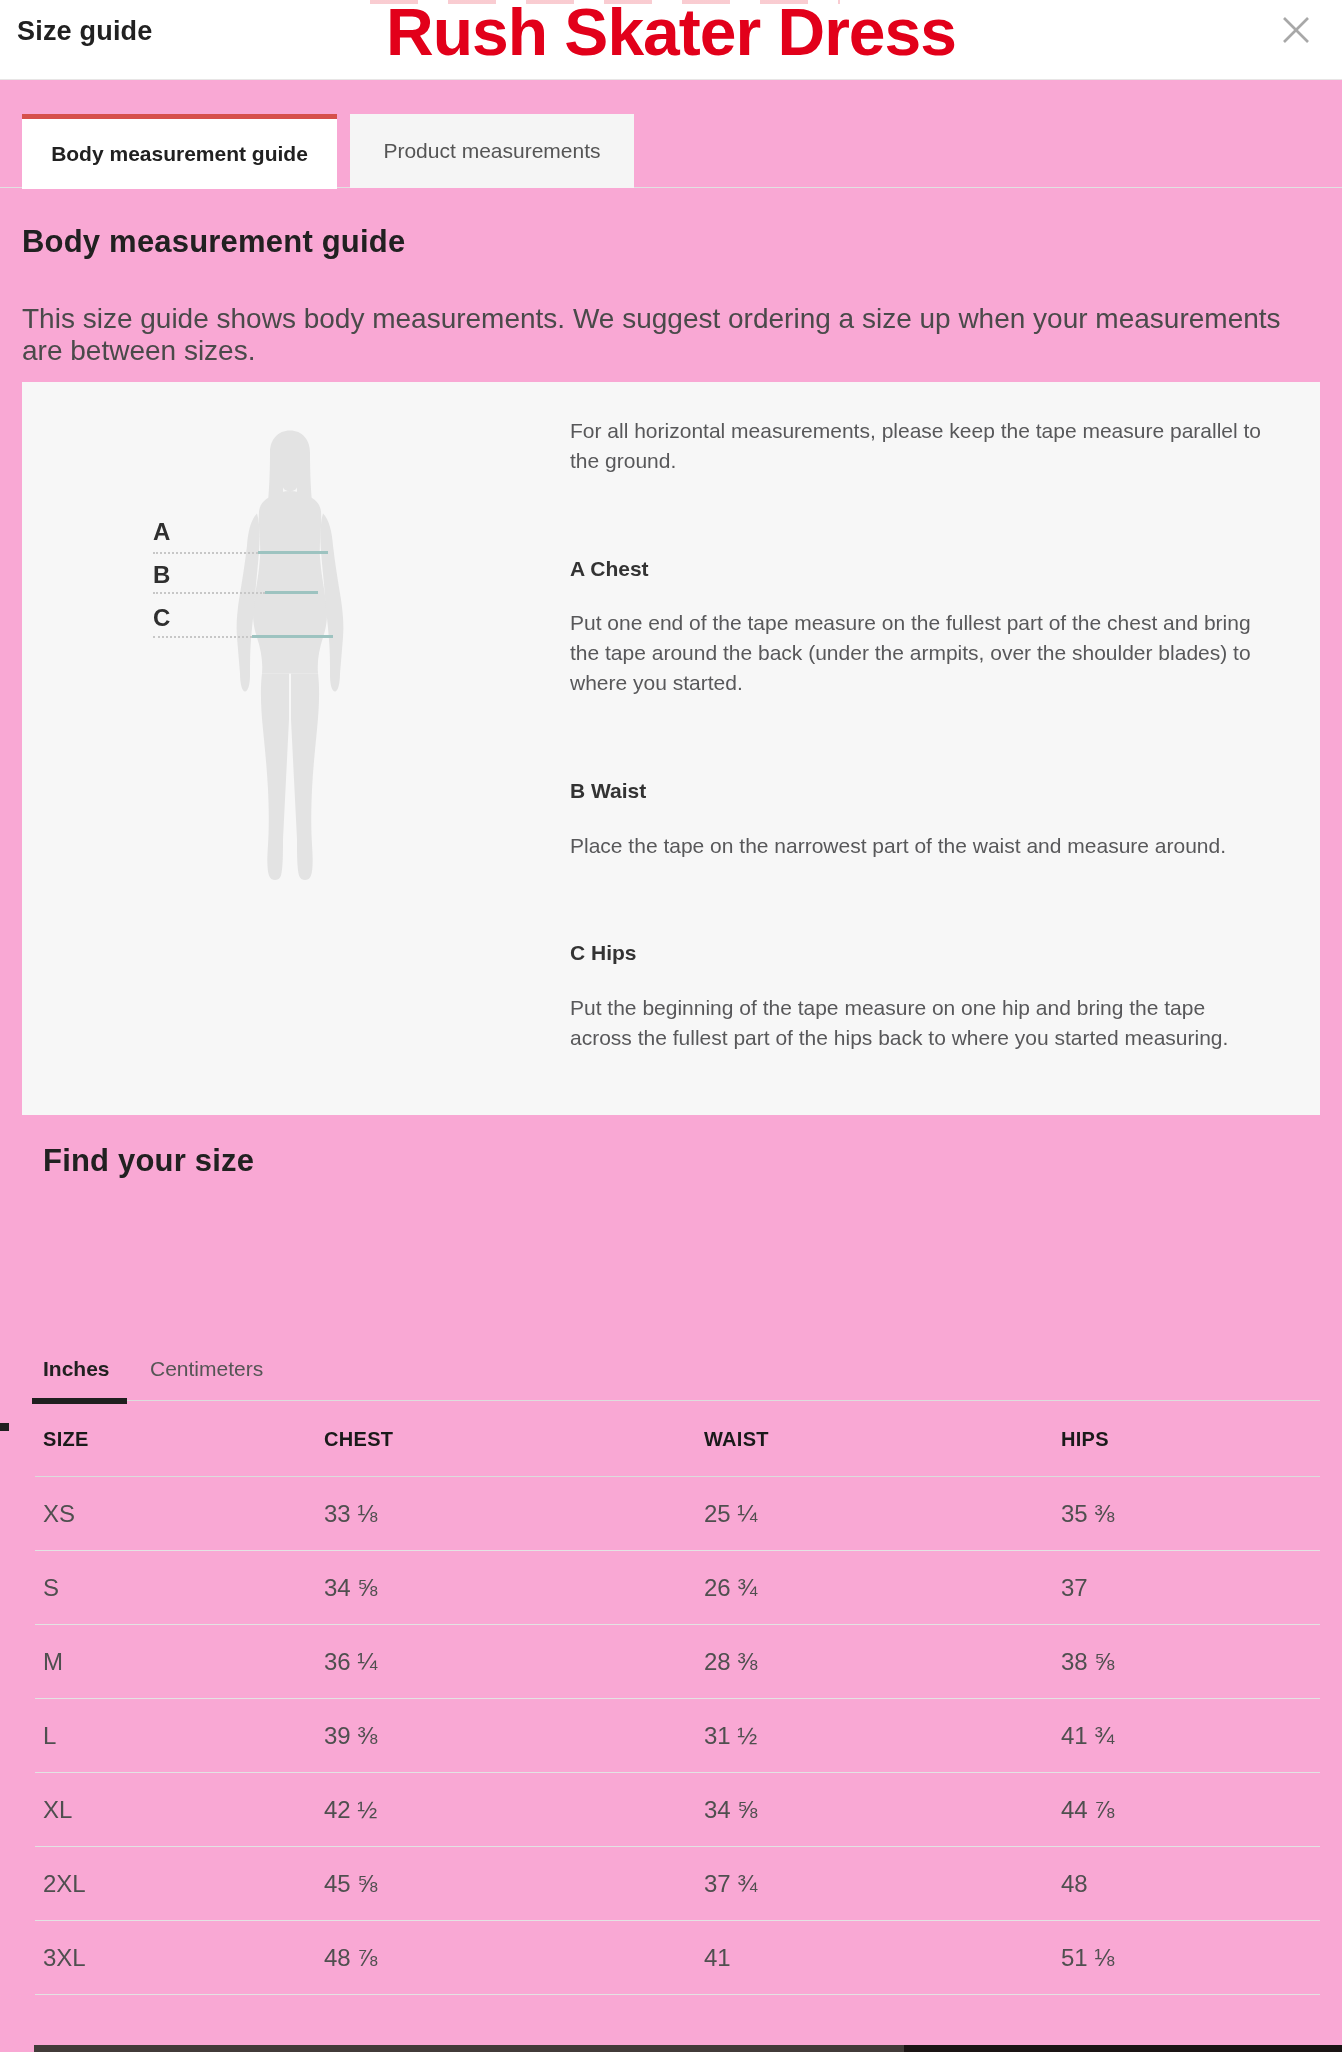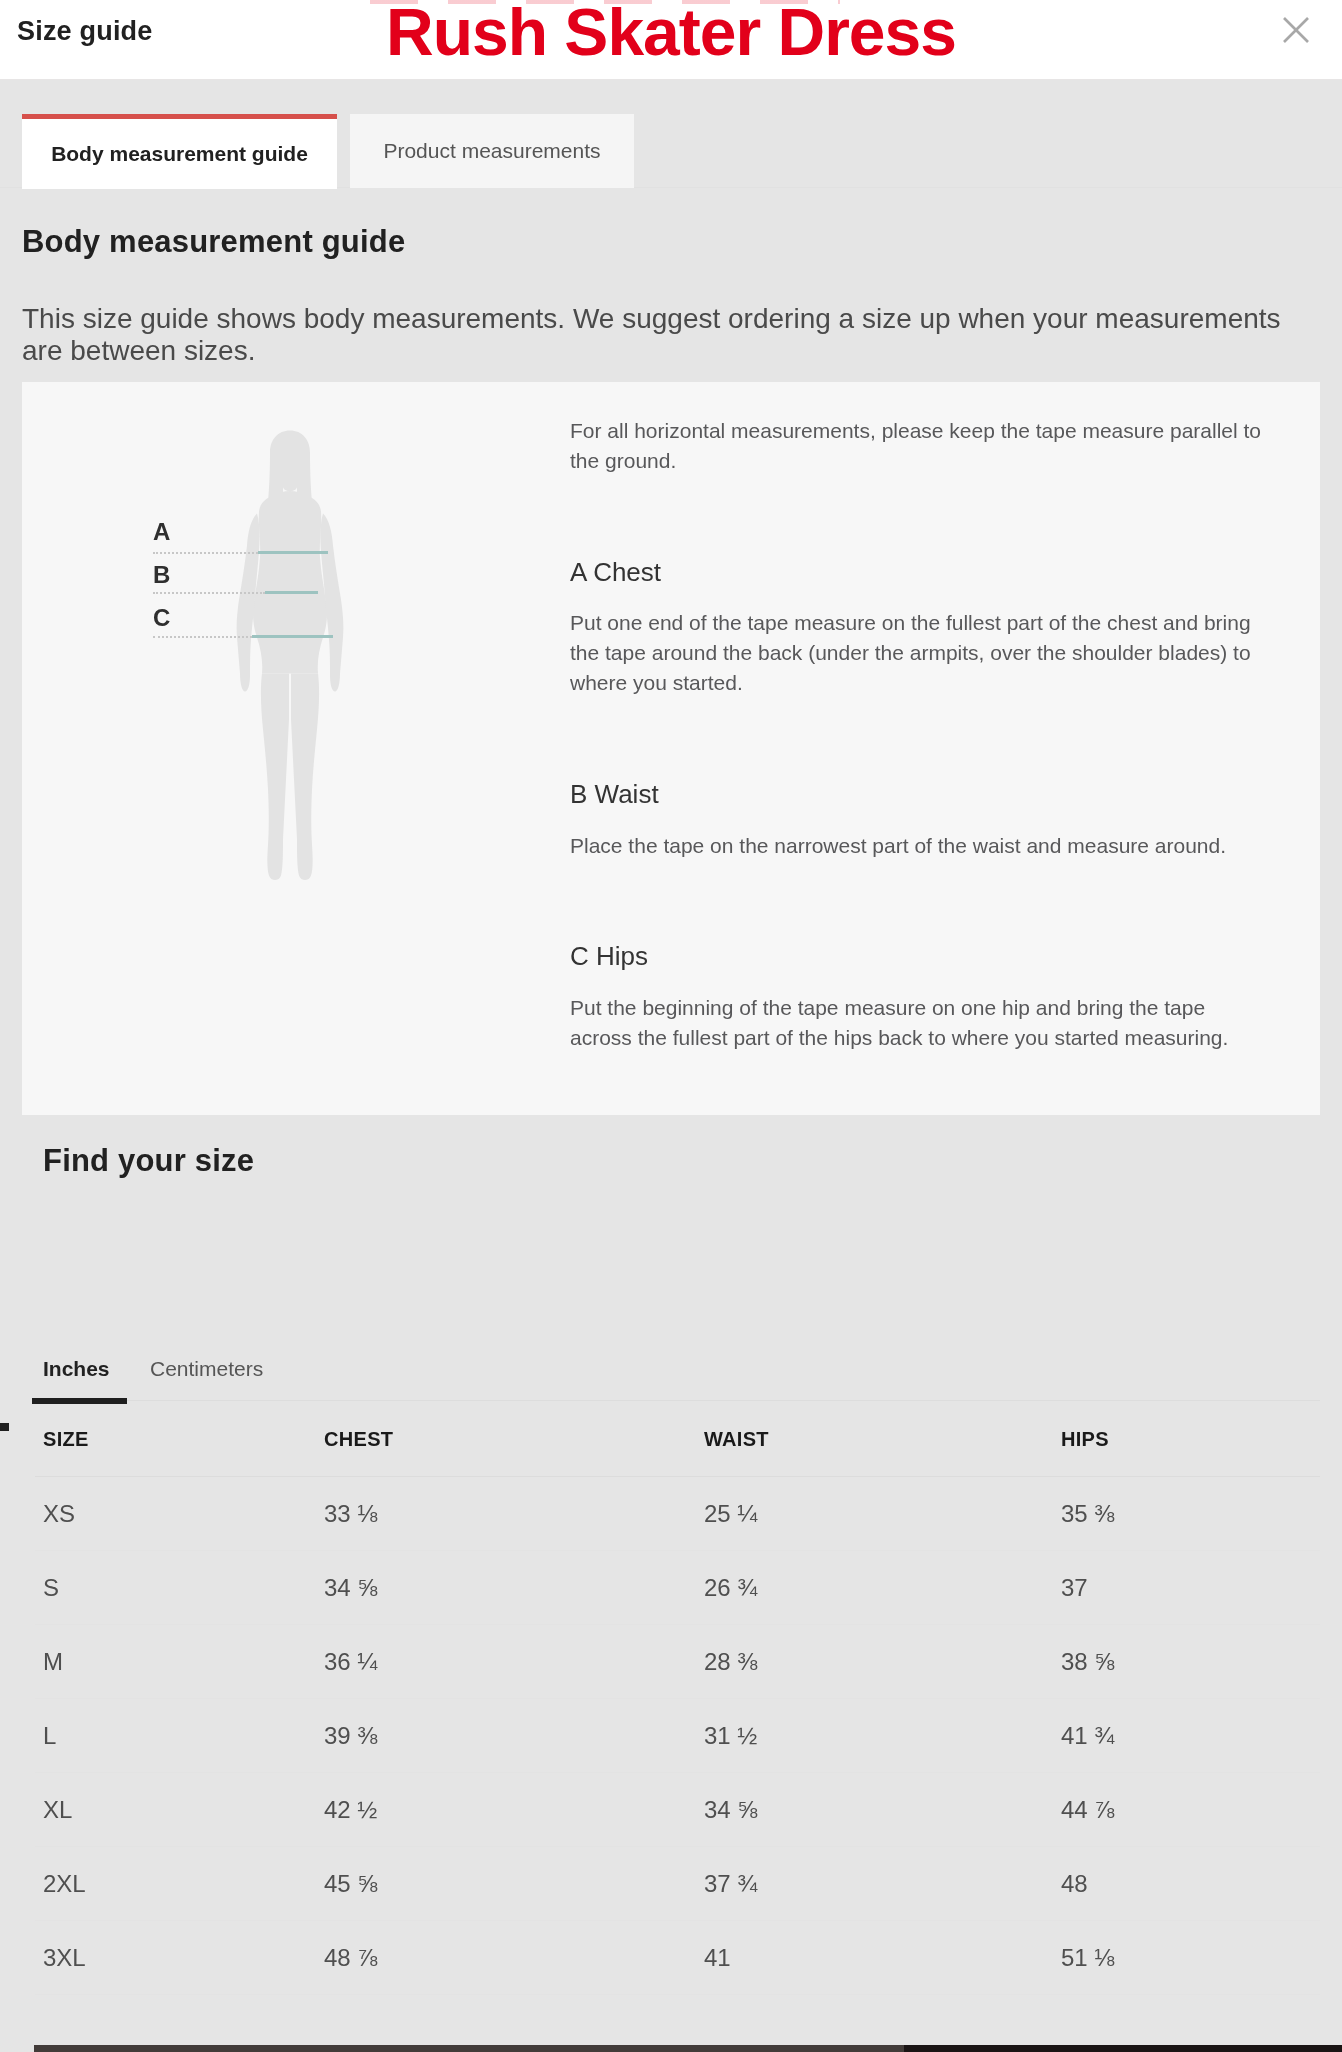--- a/index.html
+++ b/index.html
@@ -1,18 +1,18 @@
 <!DOCTYPE html>
 <html><head>
 <meta charset="utf-8">
 <style>
   * { margin:0; padding:0; box-sizing:border-box; }
   html,body { background:#fff; }
   body { font-family:"Liberation Sans", sans-serif; color:#1f1f1f; }
-  .stage { position:relative; width:1342px; height:2052px; background:#e5e5e5; overflow:hidden; margin:0 auto; }
+  .stage { position:relative; width:1342px; height:2052px; background:#f9a8d4; overflow:hidden; margin:0 auto; }
 
   
   .hdr { position:absolute; left:0; top:0; width:100%; height:80px; border-bottom:1px solid #e7e5e5; background:#fff; }
   .hdr-title { position:absolute; left:17px; top:16px; font-size:27px; font-weight:700; color:#212121; letter-spacing:.2px; }
   .prod-title { position:absolute; left:50%; transform:translateX(-50%); top:-6px; font-size:66px; font-weight:700; color:#e2001a; letter-spacing:-1px; white-space:nowrap; }
   .clip-frag { position:absolute; left:370px; top:0; width:470px; height:4px;
     background:repeating-linear-gradient(90deg, rgba(226,0,26,.20) 0 48px, rgba(255,255,255,0) 48px 78px); }
   .close-btn { position:absolute; right:28px; top:12px; width:36px; height:36px; cursor:pointer; }
 
   
@@ -26,21 +26,21 @@
   .h2 { position:absolute; left:22px; font-size:31px; font-weight:700; color:#212121; letter-spacing:.2px; }
   .intro { position:absolute; left:22px; top:303px; width:1290px; font-size:28px; color:#4a4a4a; }
 
   
   .panel { position:absolute; left:22px; top:382px; width:1298px; height:733px; background:#f7f7f7; }
   .fig { position:absolute; left:205px; top:46px; }
   .mline-label { position:absolute; left:131px; width:30px; font-size:24px; font-weight:600; color:#2f2f2f; }
   .mline { position:absolute; height:0; border-top:2px dotted #c7c7c7; }
   .mline-teal { position:absolute; height:3px; background:#9dc3c0; }
   .col { position:absolute; left:548px; width:702px; font-size:21px; color:#58585a; line-height:30px; }
-  .mhead { position:absolute; left:548px; font-size:26px; font-weight:400; color:#333; }
+  .mhead { position:absolute; left:548px; font-size:21px; font-weight:700; color:#333; }
 
   
   .chartbar { position:absolute; left:35px; top:1227px; width:1285px; height:103px; background:#e7e7e7; cursor:pointer; }
   .chartbar .t { position:absolute; left:26px; top:34px; font-size:30px; font-weight:700; color:#212121; }
   .chartbar svg { position:absolute; right:48px; top:40px; }
 
   
   .units { position:absolute; left:35px; top:1352px; width:1285px; height:49px; border-bottom:1px solid #ddd; }
   .unit { position:absolute; top:5px; font-size:21px; cursor:pointer; }
   .unit-active { left:8px; color:#212121; font-weight:700; padding:0 17px 17px 0; border-bottom:6px solid #1f1f1f; margin-left:-11px; padding-left:11px; }

